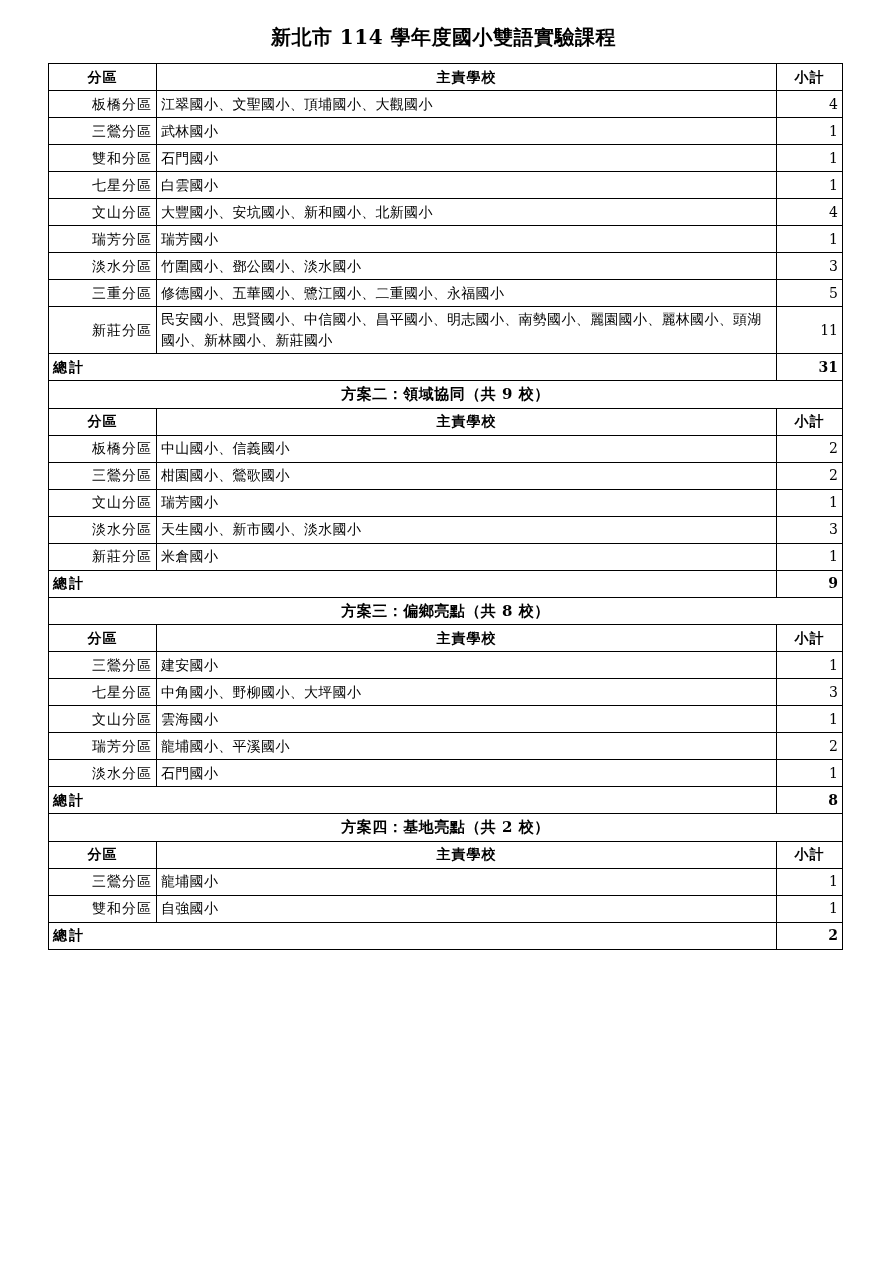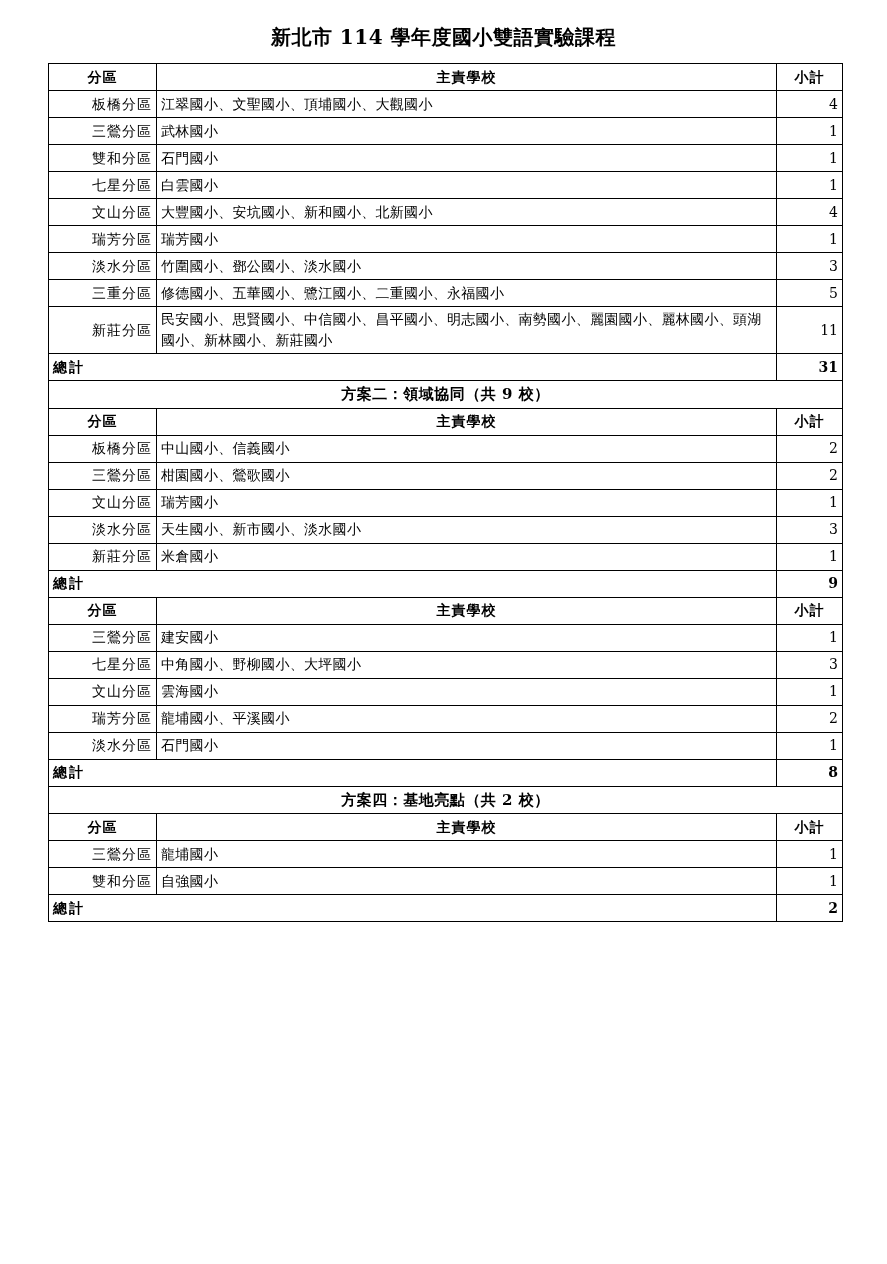--- a/index.html
+++ b/index.html
@@ -189,20 +189,23 @@
         <td class="zone">新莊分區</td>
         <td class="schools">米倉國小</td>
         <td class="subtotal">1</td>
       </tr>
       <tr>
         <td class="total-label" colspan="2">總計</td>
         <td class="total-value">9</td>
       </tr>
 
       <tr>
+        <td class="plan-header" colspan="3">方案三：偏鄉亮點（共 8 校）</td>
+      </tr>
+      <tr>
         <td class="col-head">分區</td>
         <td class="col-head">主責學校</td>
         <td class="col-head">小計</td>
       </tr>
       <tr>
         <td class="zone">三鶯分區</td>
         <td class="schools">建安國小</td>
         <td class="subtotal">1</td>
       </tr>
       <tr>

